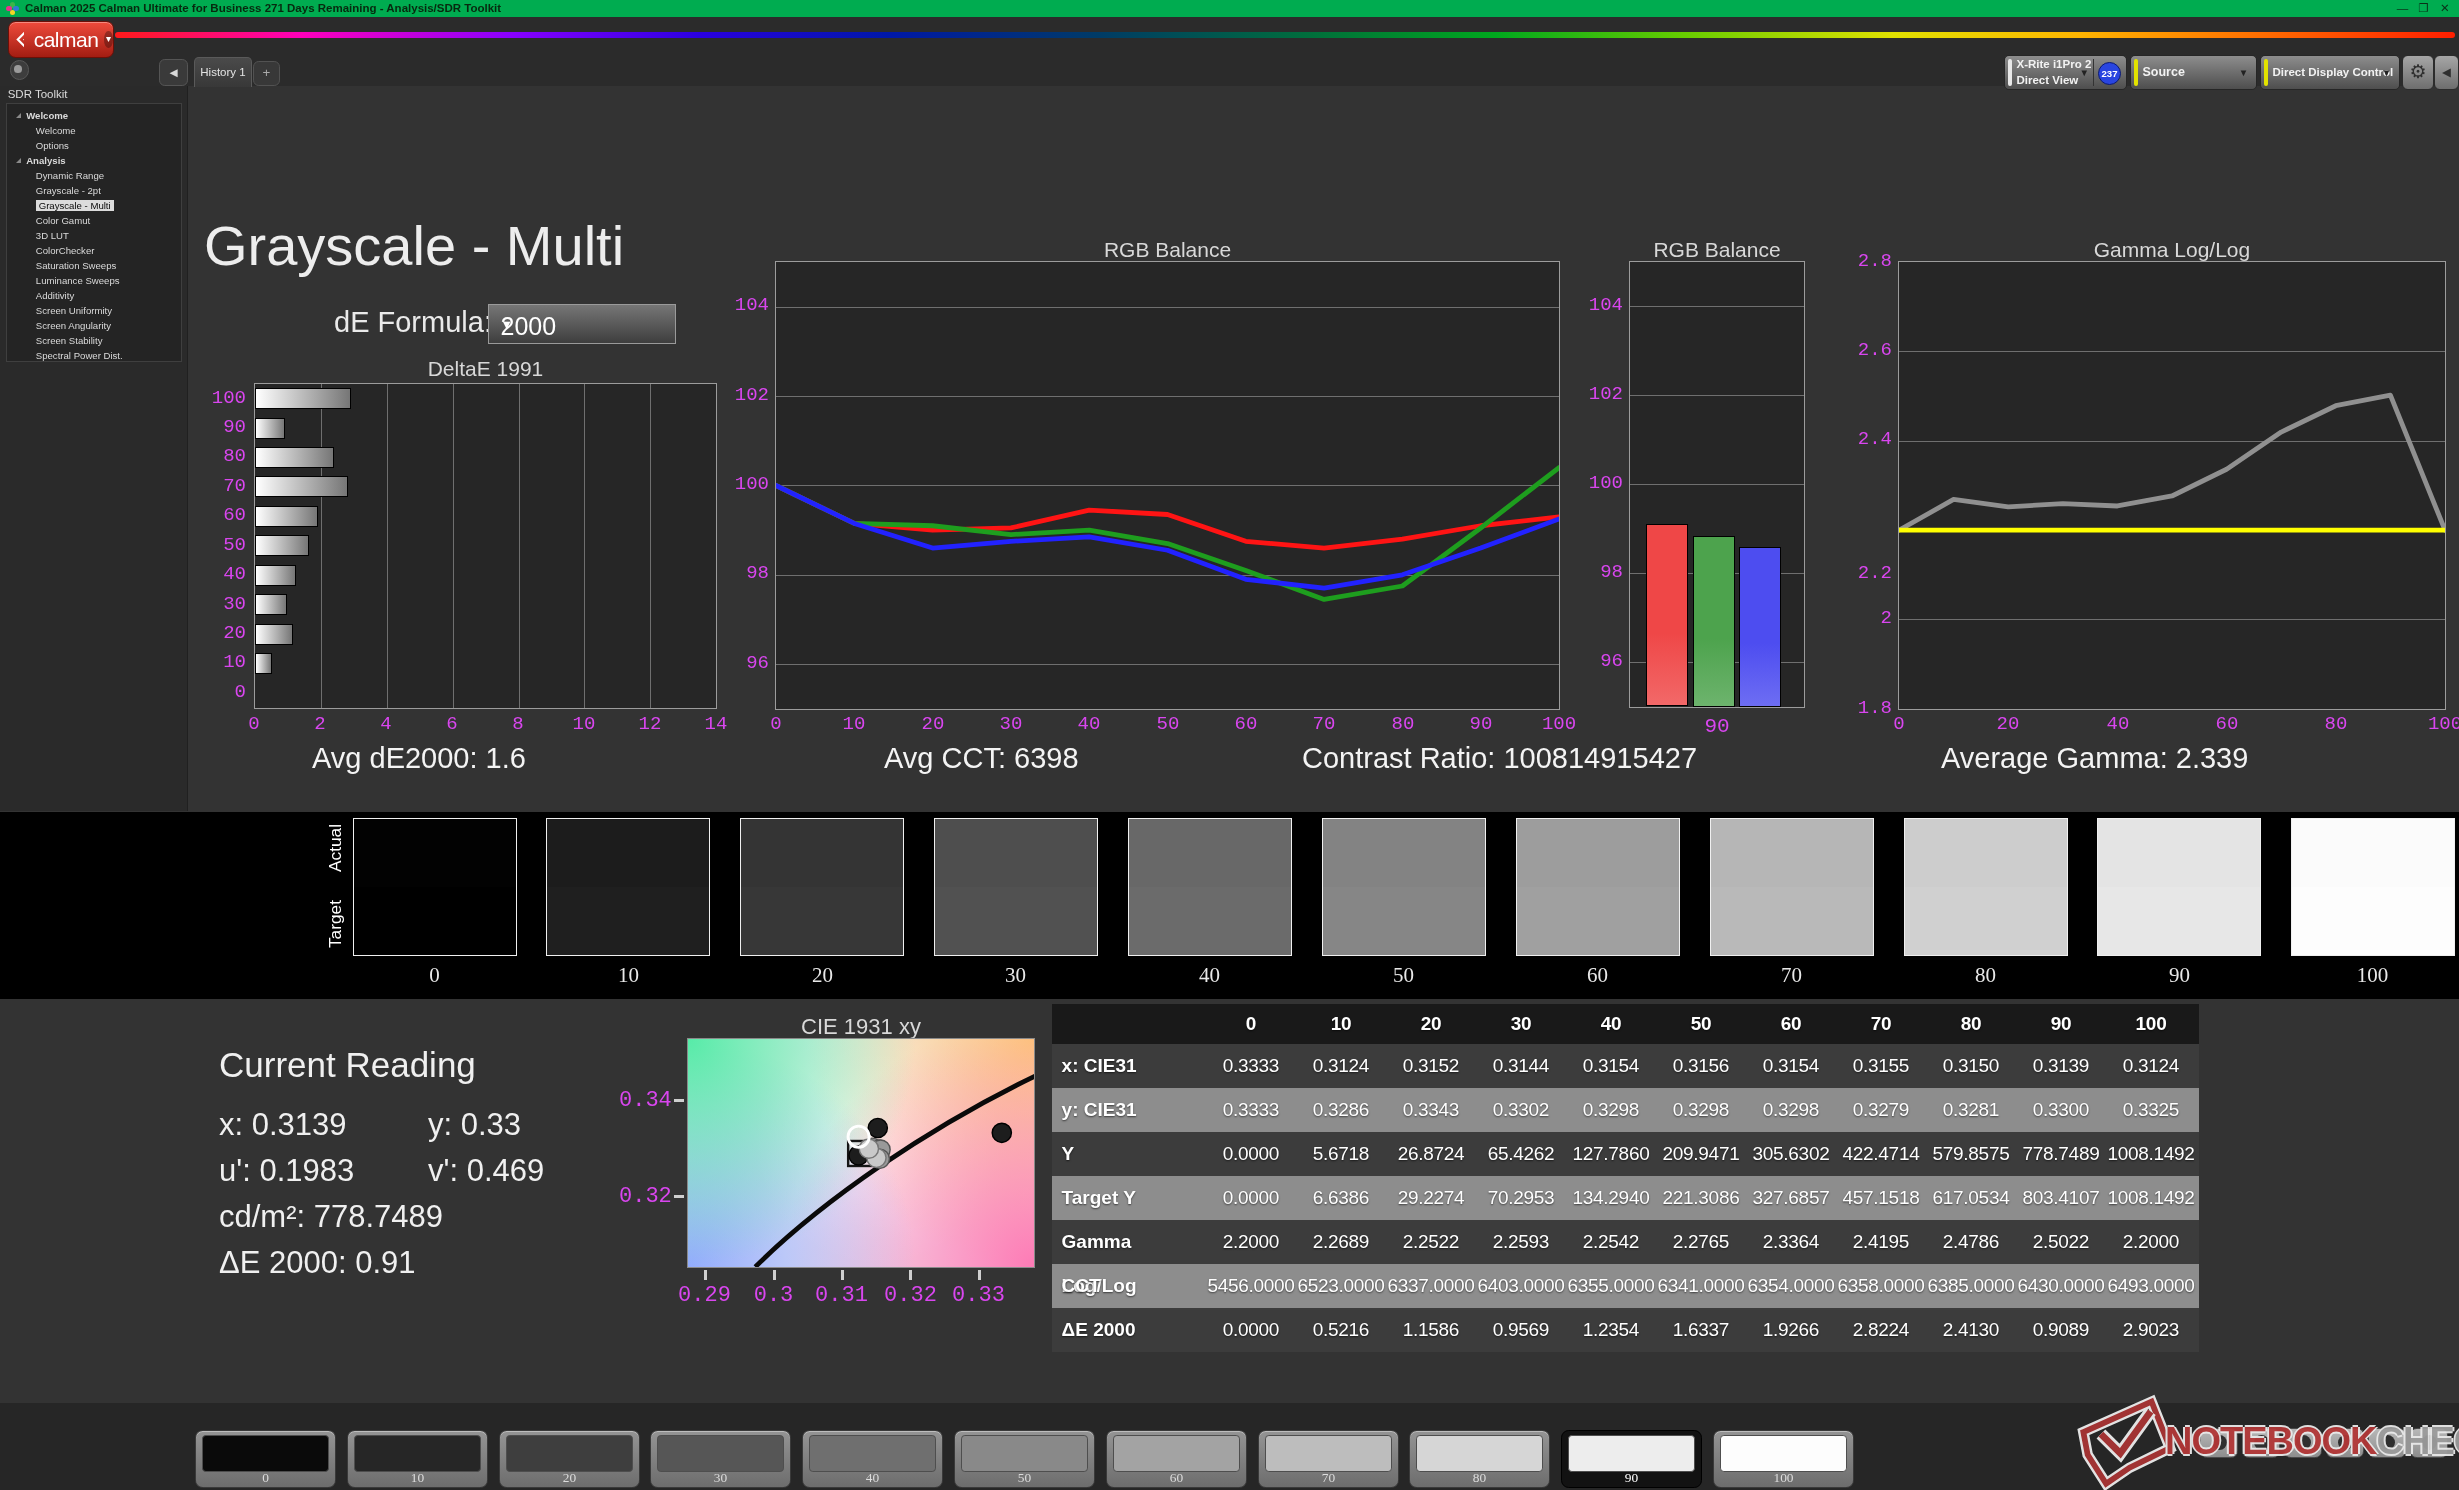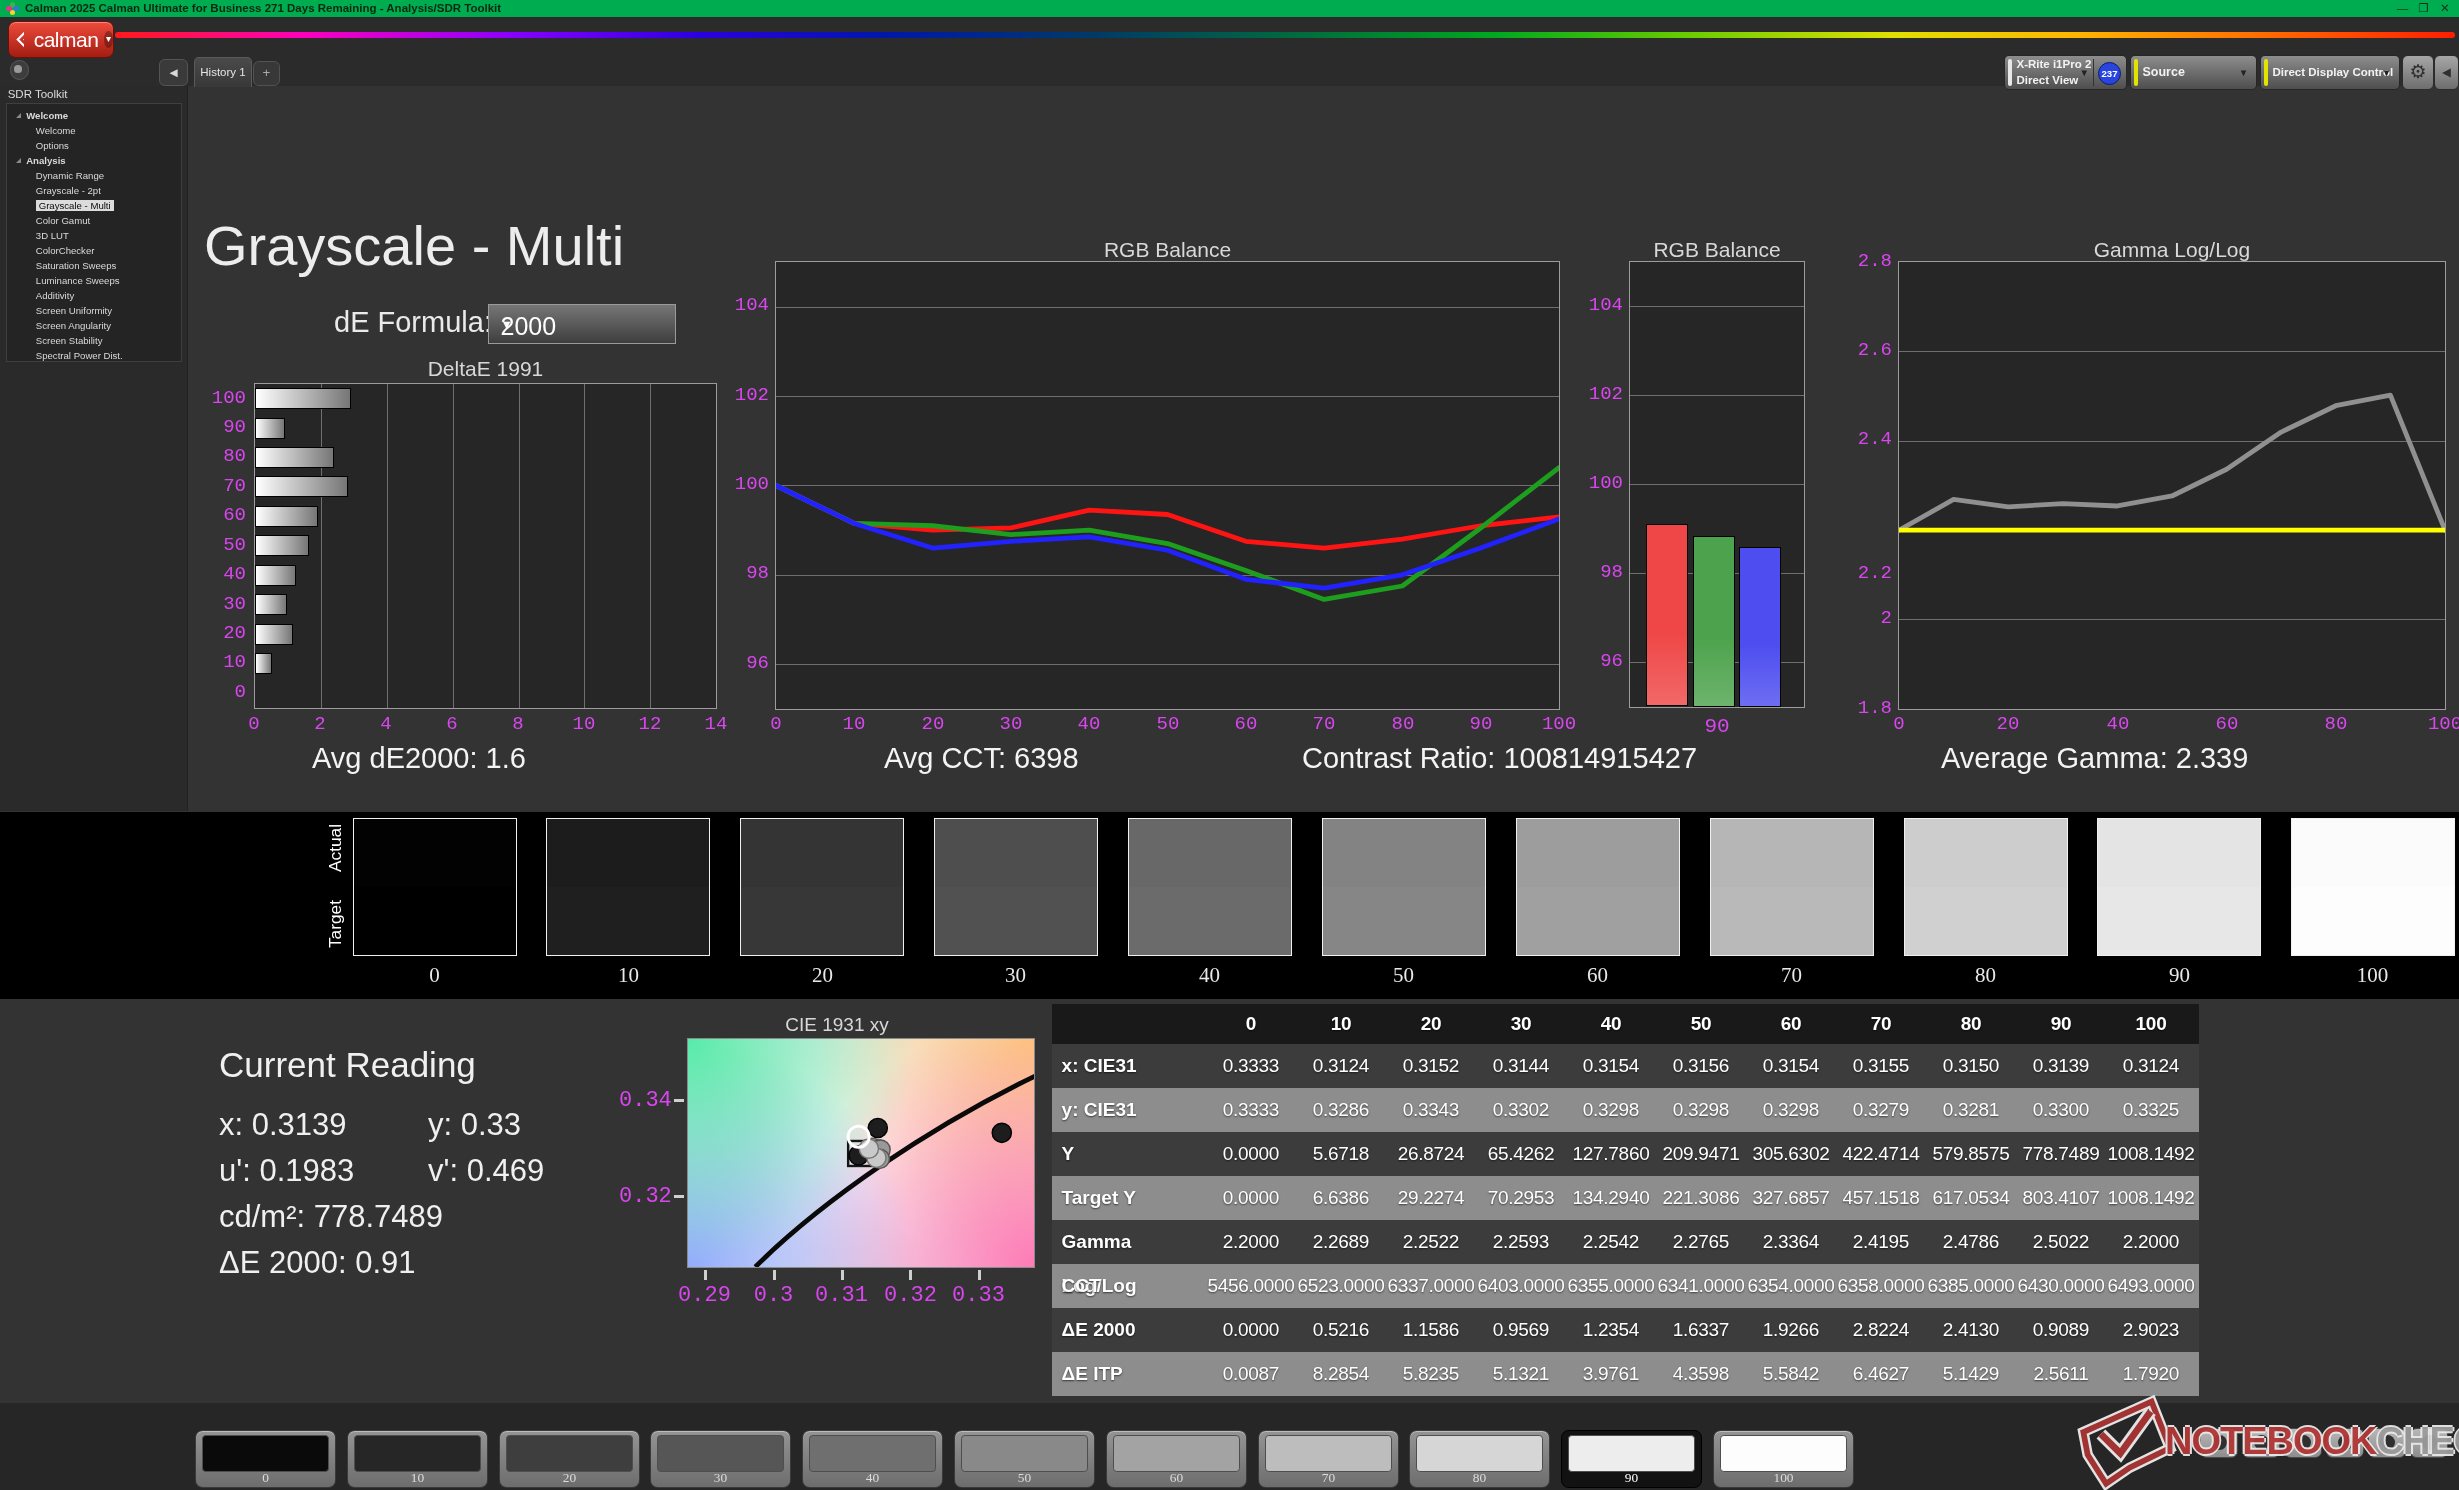--- a/index.html
+++ b/index.html
@@ -358,21 +358,21 @@
     </div>
 
   <div id="reading-title">Current Reading</div>
   <div class="reading" style="left:219px;top:1107px;">x: 0.3139</div>
   <div class="reading" style="left:428px;top:1107px;">y: 0.33</div>
   <div class="reading" style="left:219px;top:1153px;">u': 0.1983</div>
   <div class="reading" style="left:428px;top:1153px;">v': 0.469</div>
   <div class="reading" style="left:219px;top:1199px;">cd/m²: 778.7489</div>
   <div class="reading" style="left:219px;top:1245px;">ΔE 2000: 0.91</div>
 
-  <div class="chart-title" style="left:664px;top:1014px;width:346px;font-size:19px;">CIE 1931 xy</div>
+  <div class="chart-title" style="left:688px;top:1014px;width:346px;font-size:22px;">CIE 1931 xy</div>
   <div id="cie-plot">
       <svg width="346" height="228" style="position:absolute;left:0;top:0" viewBox="0 0 360 237">
         <path d="M70,237 C140,168 250,92 362,38" fill="none" stroke="#0a0a0a" stroke-width="5"></path>
         <rect x="166.6435643564355" y="105.99999999999994" width="26" height="26" fill="none" stroke="#161616" stroke-width="2.5"></rect>
         <circle cx="326.49504950495026" cy="97.50000000000009" r="10" fill="#1d1d1d" stroke="#000" stroke-width="1.5"></circle>
         <circle cx="177.50495049504957" cy="121" r="10" fill="#1d1d1d" stroke="#000" stroke-width="1.5"></circle>
         <circle cx="197.46534653465332" cy="92.50000000000009" r="10" fill="#1d1d1d" stroke="#000" stroke-width="1.5"></circle>
         <circle cx="191.76237623762384" cy="113.00000000000006" r="10" fill="#999999" stroke="#555" stroke-width="1.5"></circle>
         <circle cx="198.891089108911" cy="115.00000000000011" r="10" fill="#999999" stroke="#555" stroke-width="1.5"></circle>
         <circle cx="200.31683168316826" cy="115.00000000000011" r="10" fill="#999999" stroke="#555" stroke-width="1.5"></circle>
@@ -488,34 +488,20 @@
         <div class="tcell">0.5216</div>
         <div class="tcell">1.1586</div>
         <div class="tcell">0.9569</div>
         <div class="tcell">1.2354</div>
         <div class="tcell">1.6337</div>
         <div class="tcell">1.9266</div>
         <div class="tcell">2.8224</div>
         <div class="tcell">2.4130</div>
         <div class="tcell">0.9089</div>
         <div class="tcell">2.9023</div>
-      </div>
-      <div class="trow light">
-        <div class="tlabel">ΔE ITP</div>
-        <div class="tcell">0.0087</div>
-        <div class="tcell">8.2854</div>
-        <div class="tcell">5.8235</div>
-        <div class="tcell">5.1321</div>
-        <div class="tcell">3.9761</div>
-        <div class="tcell">4.3598</div>
-        <div class="tcell">5.5842</div>
-        <div class="tcell">6.4627</div>
-        <div class="tcell">5.1429</div>
-        <div class="tcell">2.5611</div>
-        <div class="tcell">1.7920</div>
       </div>
     </div>
 
   <div id="bottombar">
 
   <div class="lvl-btn" style="left: 195px;">
         <div class="lvl-patch" style="background: rgb(10, 10, 10);"></div>
         <div class="lvl-label">0</div>
       </div>
       <div class="lvl-btn" style="left: 347px;">

